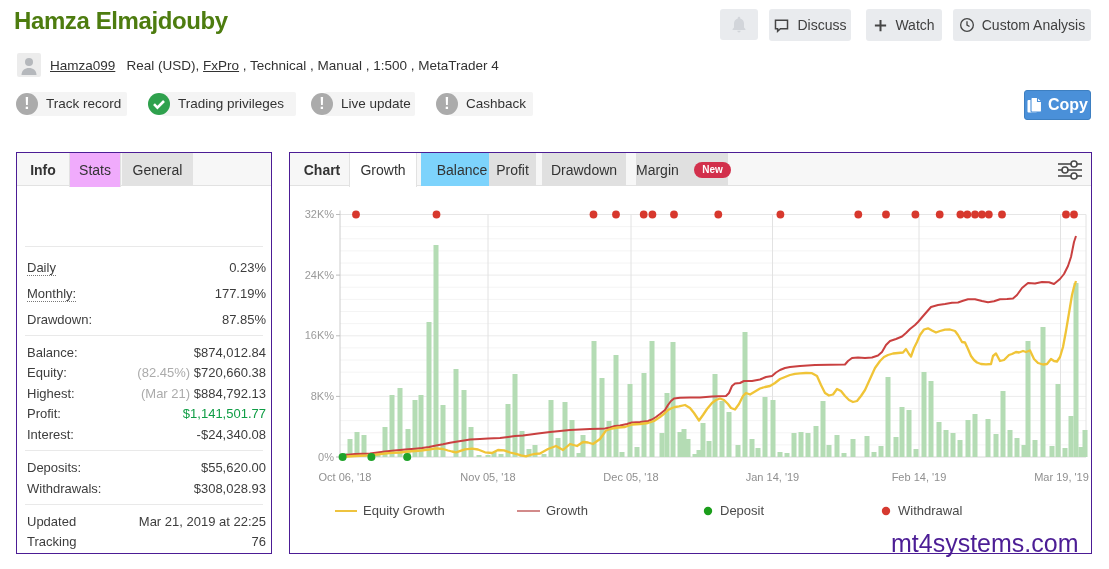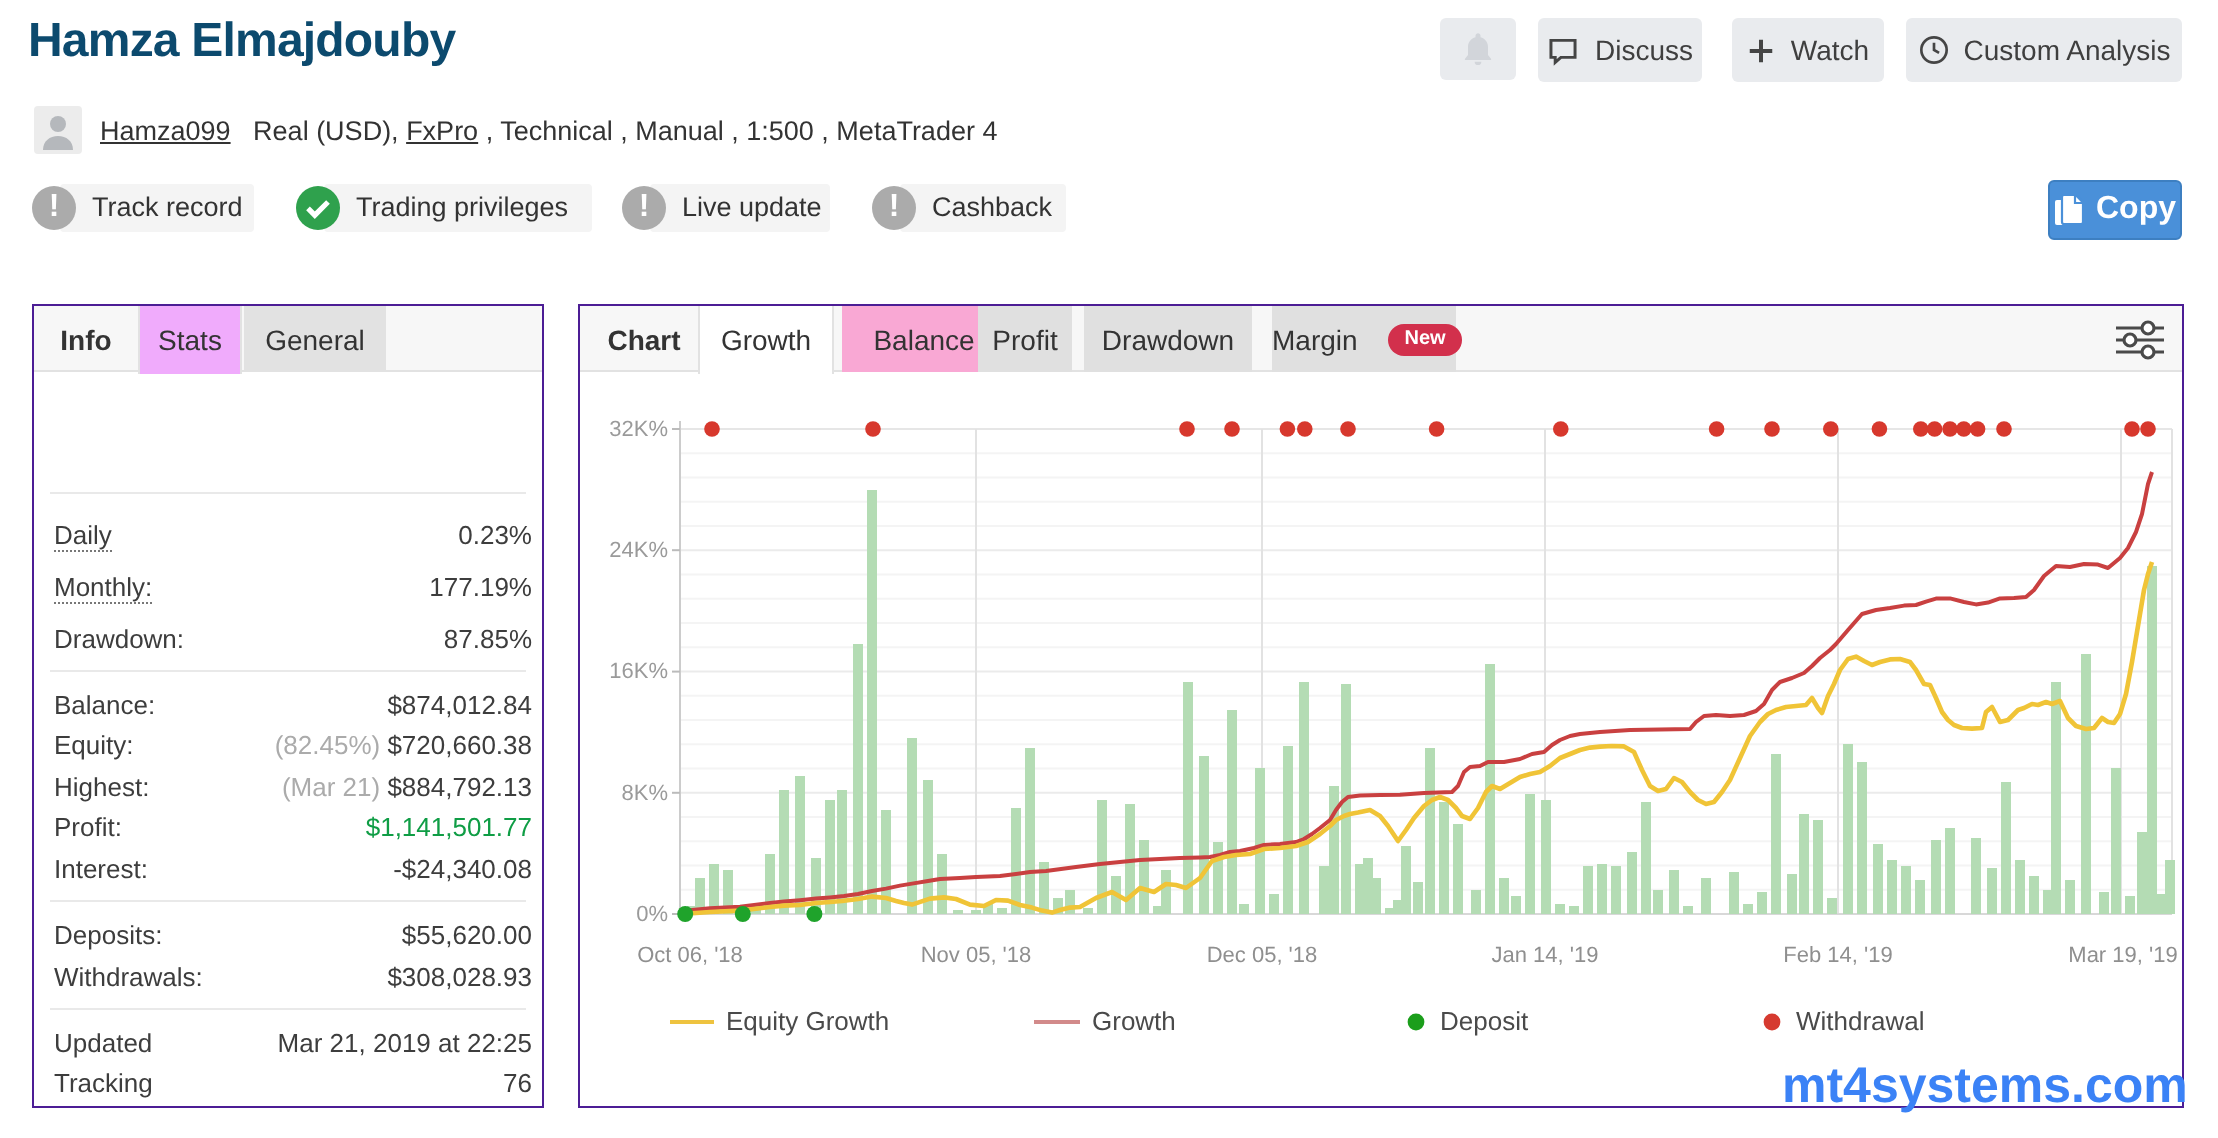--- a/index.html
+++ b/index.html
@@ -16,21 +16,21 @@
 font-size:14px;color:#333}
 .row{position:absolute;left:10px;right:5px;height:16px;font-size:13px;color:#3d3d3d}
 .row .lab{position:absolute;left:0;top:0;white-space:nowrap}
 .row .val{position:absolute;right:0;top:0;white-space:nowrap;text-align:right}
 .dot{border-bottom:1px dotted #777}
 .sep{position:absolute;left:8px;right:8px;height:1px;background:#e9e9e9}
 .green{color:#0f9d45}
 .gray{color:#ababab}
 </style></head><body>
 
-<div class="abs" style="left:14px;top:7px;font-size:24px;font-weight:bold;color:#0c4a6e;letter-spacing:-0.4px">Hamza Elmajdouby</div>
+<div class="abs" style="left:14px;top:7px;font-size:24px;font-weight:bold;color:#4d7c0f;letter-spacing:-0.4px">Hamza Elmajdouby</div>
 
 <div class="btn" style="left:720px;top:9px;width:38px;height:31px">
 <svg width="20" height="20" viewBox="0 0 24 24">
       <path fill="#d2d5da" d="M12 2c-.8 0-1.5.7-1.5 1.5v.8C7.9 5 6 7.3 6 10v5l-1.8 2.2c-.3.4 0 .8.4.8h14.8c.4 0 .7-.4.4-.8L18 15v-5c0-2.7-1.9-5-4.5-5.7v-.8C13.5 2.7 12.8 2 12 2zm-2 17a2 2 0 0 0 4 0h-4z"></path>
     </svg>
 </div>
 <div class="btn" style="left:769px;top:9px;width:82px">
 <svg width="17" height="17" viewBox="0 0 24 24" style="margin-right:7px">
       <path fill="none" stroke="#454545" stroke-width="2.1" d="M3.5 4.5h17v12h-10l-4 3.6v-3.6h-3z"></path>
     </svg>Discuss</div>
@@ -142,21 +142,21 @@
   <div class="row" style="top:381px">
       <span class="lab">Tracking</span>
       <span class="val">76</span>
     </div>
 </div>
 
 <div class="panel" style="left:289px;width:803px;height:402px">
   <div class="tabstrip"></div>
   <div class="tab" style="left:6px;width:52px;font-weight:bold;color:#333">Chart</div>
   <div class="tab" style="left:59px;width:68px;background:#fff;border-left:1px solid #e2e2e2;border-right:1px solid #e2e2e2;height:34px">Growth</div>
-  <div class="tab" style="left:131px;width:82px;background:#f9a8d4">Balance</div>
+  <div class="tab" style="left:131px;width:82px;background:#7dd3fc">Balance</div>
   <div class="tab" style="left:199px;width:47px;background:#e0e0e0">Profit</div>
   <div class="tab" style="left:252px;width:84px;background:#e0e0e0">Drawdown</div>
   <div class="tab" style="left:346px;width:92px;background:#e0e0e0;justify-content:flex-start;">Margin</div>
   <div class="abs" style="left:404px;top:9px;width:37px;height:16px;background:#d2304c;border-radius:8px;color:#fff;font-size:10px;font-weight:bold;text-align:center;line-height:16px">New</div>
   <svg class="abs" style="left:768px;top:7px" width="24" height="20" viewBox="0 0 24 20">
     <g stroke="#4a4a4a" stroke-width="1.6" fill="#fff">
     <line x1="0" y1="4" x2="24" y2="4"></line>
         <circle cx="16" cy="4" r="3"></circle>
     <line x1="0" y1="10" x2="24" y2="10"></line>
         <circle cx="7" cy="10" r="3"></circle>
@@ -346,13 +346,13 @@
 <line x1="227" y1="358" x2="250" y2="358" stroke="#d28a8a" stroke-width="2"></line>
 <text x="256" y="362" font-size="13" fill="#4a4a4a" font-family="Liberation Sans, sans-serif">Growth</text>
 <circle cx="418" cy="358" r="4.2" fill="#1b9e1b"></circle>
 <text x="430" y="362" font-size="13" fill="#4a4a4a" font-family="Liberation Sans, sans-serif">Deposit</text>
 <circle cx="596" cy="358" r="4.2" fill="#d63a30"></circle>
 <text x="608" y="362" font-size="13" fill="#4a4a4a" font-family="Liberation Sans, sans-serif">Withdrawal</text>
 </svg>
   </div>
 </div>
 
-<div class="abs" style="left:891px;top:529px;font-size:25px;font-weight:bold;color:#3b82f6;letter-spacing:0px">mt4systems.com</div>
+<div class="abs" style="left:891px;top:529px;font-size:25px;font-weight:normal;color:#4c1d95;letter-spacing:0px">mt4systems.com</div>
 
 </body></html>

